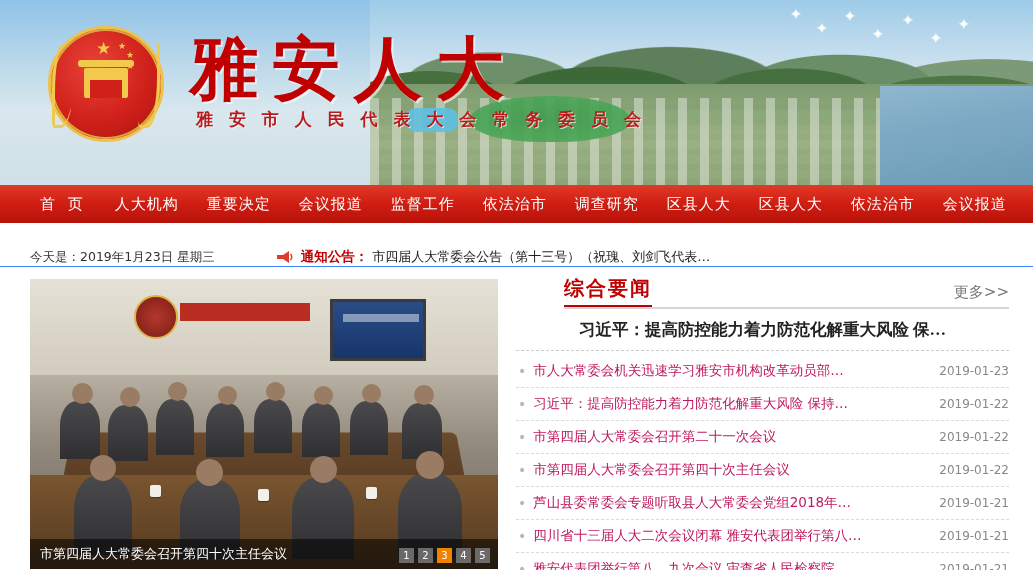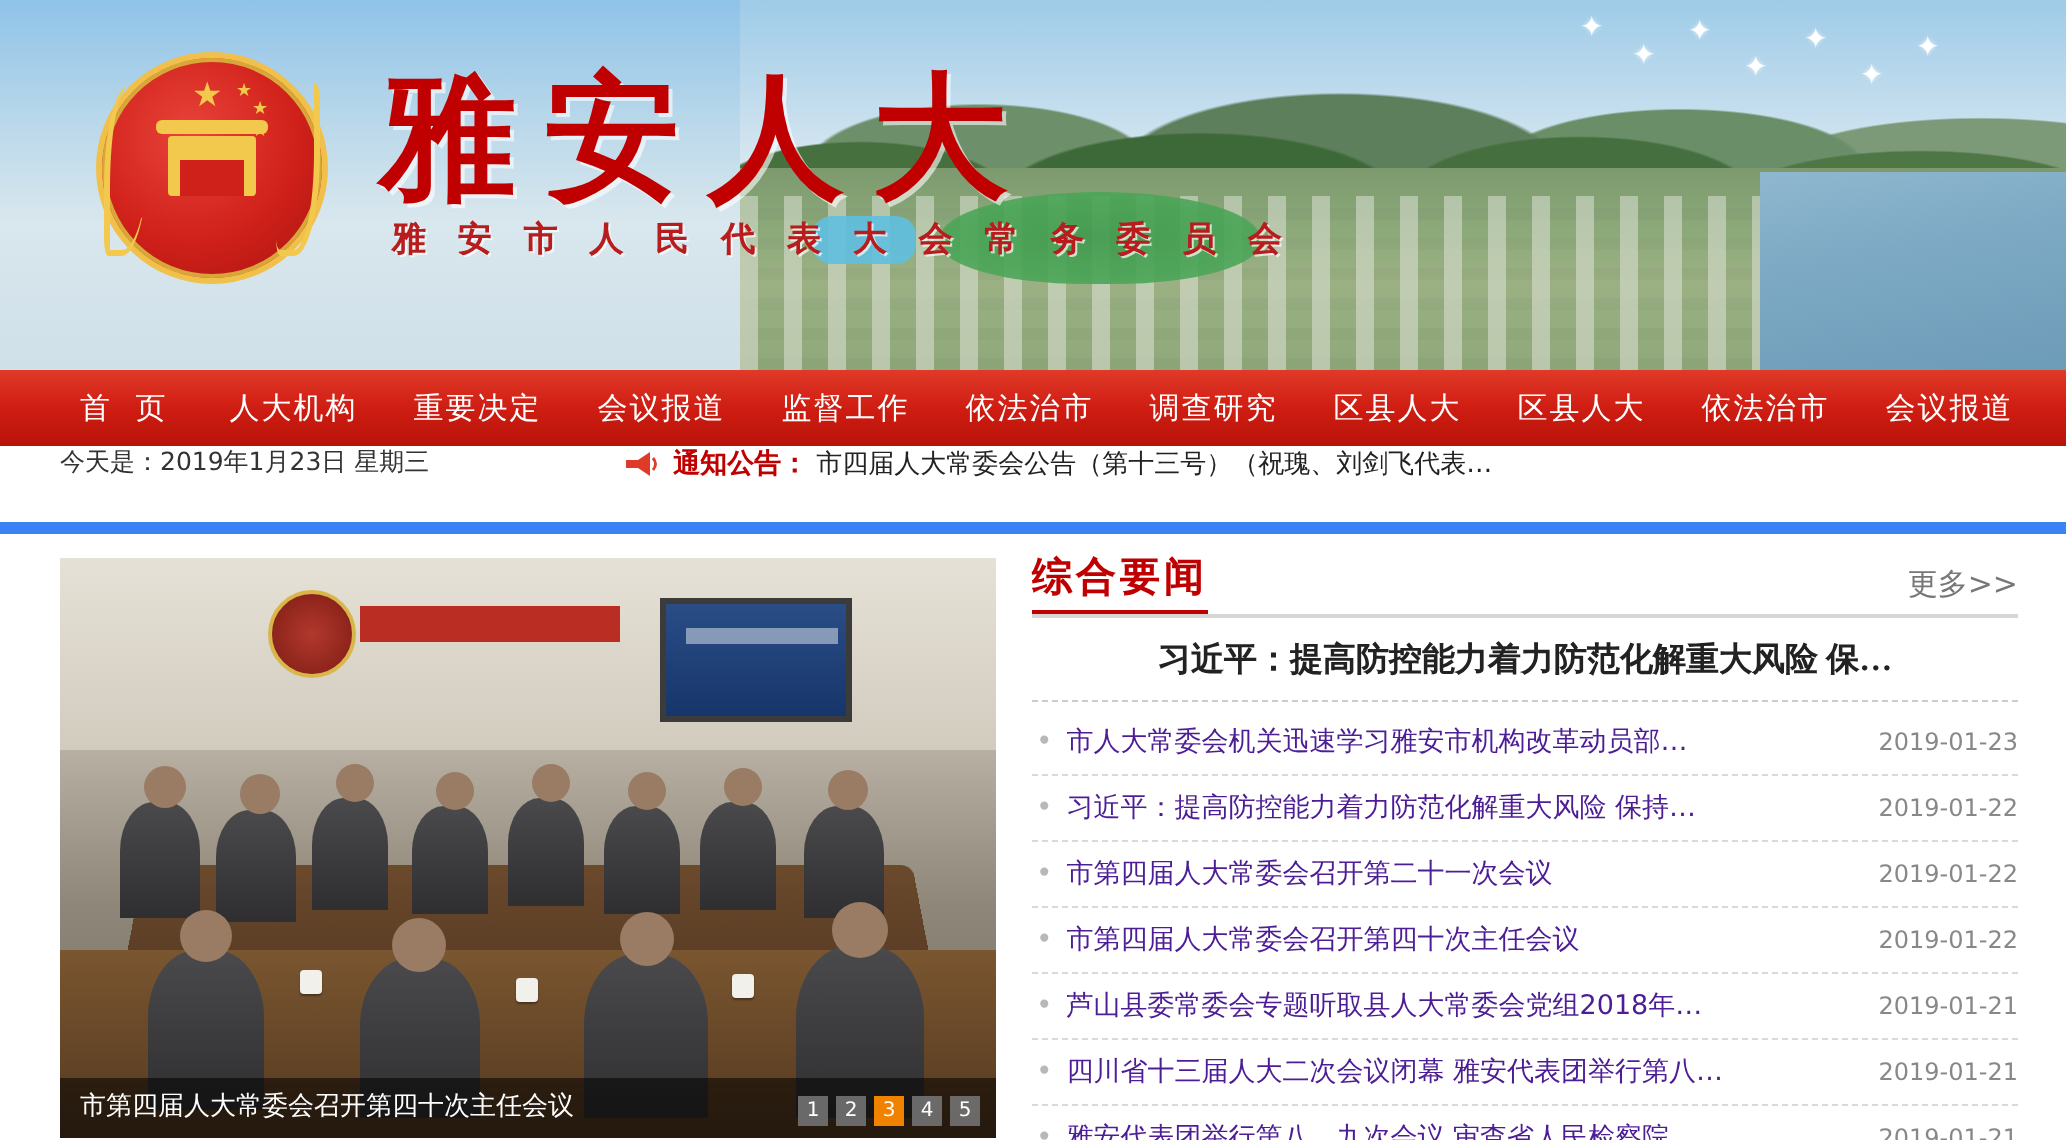--- a/index.html
+++ b/index.html
@@ -138,22 +138,22 @@
     color: #ffffff; font-size: 15px; font-weight: normal;
     padding: 0 14px; white-space: nowrap; cursor: pointer;
     letter-spacing: 1px;
   }
   .nav-item:first-child { letter-spacing: 4px; }
 
   
   .infobar {
     position: relative; width: 1033px; height: 44px;
     background: #fff;
-    border-bottom: 6px solid #3b82f6;
-    display: flex; align-items: flex-start; gap: 36px;
+    border-bottom: 1px solid #3b82f6;
+    display: flex; align-items: flex-end;
   }
   .today {
     margin-left: 30px; font-size: 12.5px; color: #333; white-space: nowrap;
   }
   .notice-wrap {
     display: flex; align-items: center; margin-left: 60px; max-width: 520px;
   }
   .horn {
     width: 20px; height: 16px; margin-right: 6px; position: relative;
   }
@@ -265,21 +265,21 @@
     cursor: pointer;
   }
   .dot.active { background: #f08200; }
 
   
   .right {
     position: relative; width: 493px; flex: 0 0 auto;
   }
   .sec-head {
     position: relative; height: 30px; border-bottom: 2px solid #d6d6d6;
-    display: flex; align-items: flex-end; justify-content: space-between;
+    display: flex; align-items: flex-end; justify-content: space-between; margin-left: 48px;
   }
   .sec-title {
     font-size: 20px; font-weight: bold; color: #c00000;
     padding-bottom: 3px; border-bottom: 2px solid #c00000; letter-spacing: 2px;
   }
   .sec-more {
     font-size: 15px; color: #777; padding-bottom: 5px; cursor: pointer;
   }
   .headline {
     margin-top: 10px; text-align: center;
@@ -293,21 +293,21 @@
   }
   .news-list { margin-top: 4px; }
   .news-item {
     display: flex; align-items: center; height: 33px;
     border-bottom: 1px dashed #d9d9d9;
   }
   .news-bullet {
     color: #b8b8b8; font-size: 14px; margin: 0 7px 0 2px; flex: 0 0 auto;
   }
   .news-title {
-    font-size: 13.5px; color: #4c1d95; white-space: nowrap;
+    font-size: 13.5px; color: #be185d; white-space: nowrap;
     overflow: hidden; text-overflow: ellipsis; flex: 1 1 auto; cursor: pointer;
   }
   .news-date {
     font-size: 12px; color: #888; margin-left: 10px; flex: 0 0 auto;
   }
 </style>
 </head>
 <body>
 
 <div class="page">

